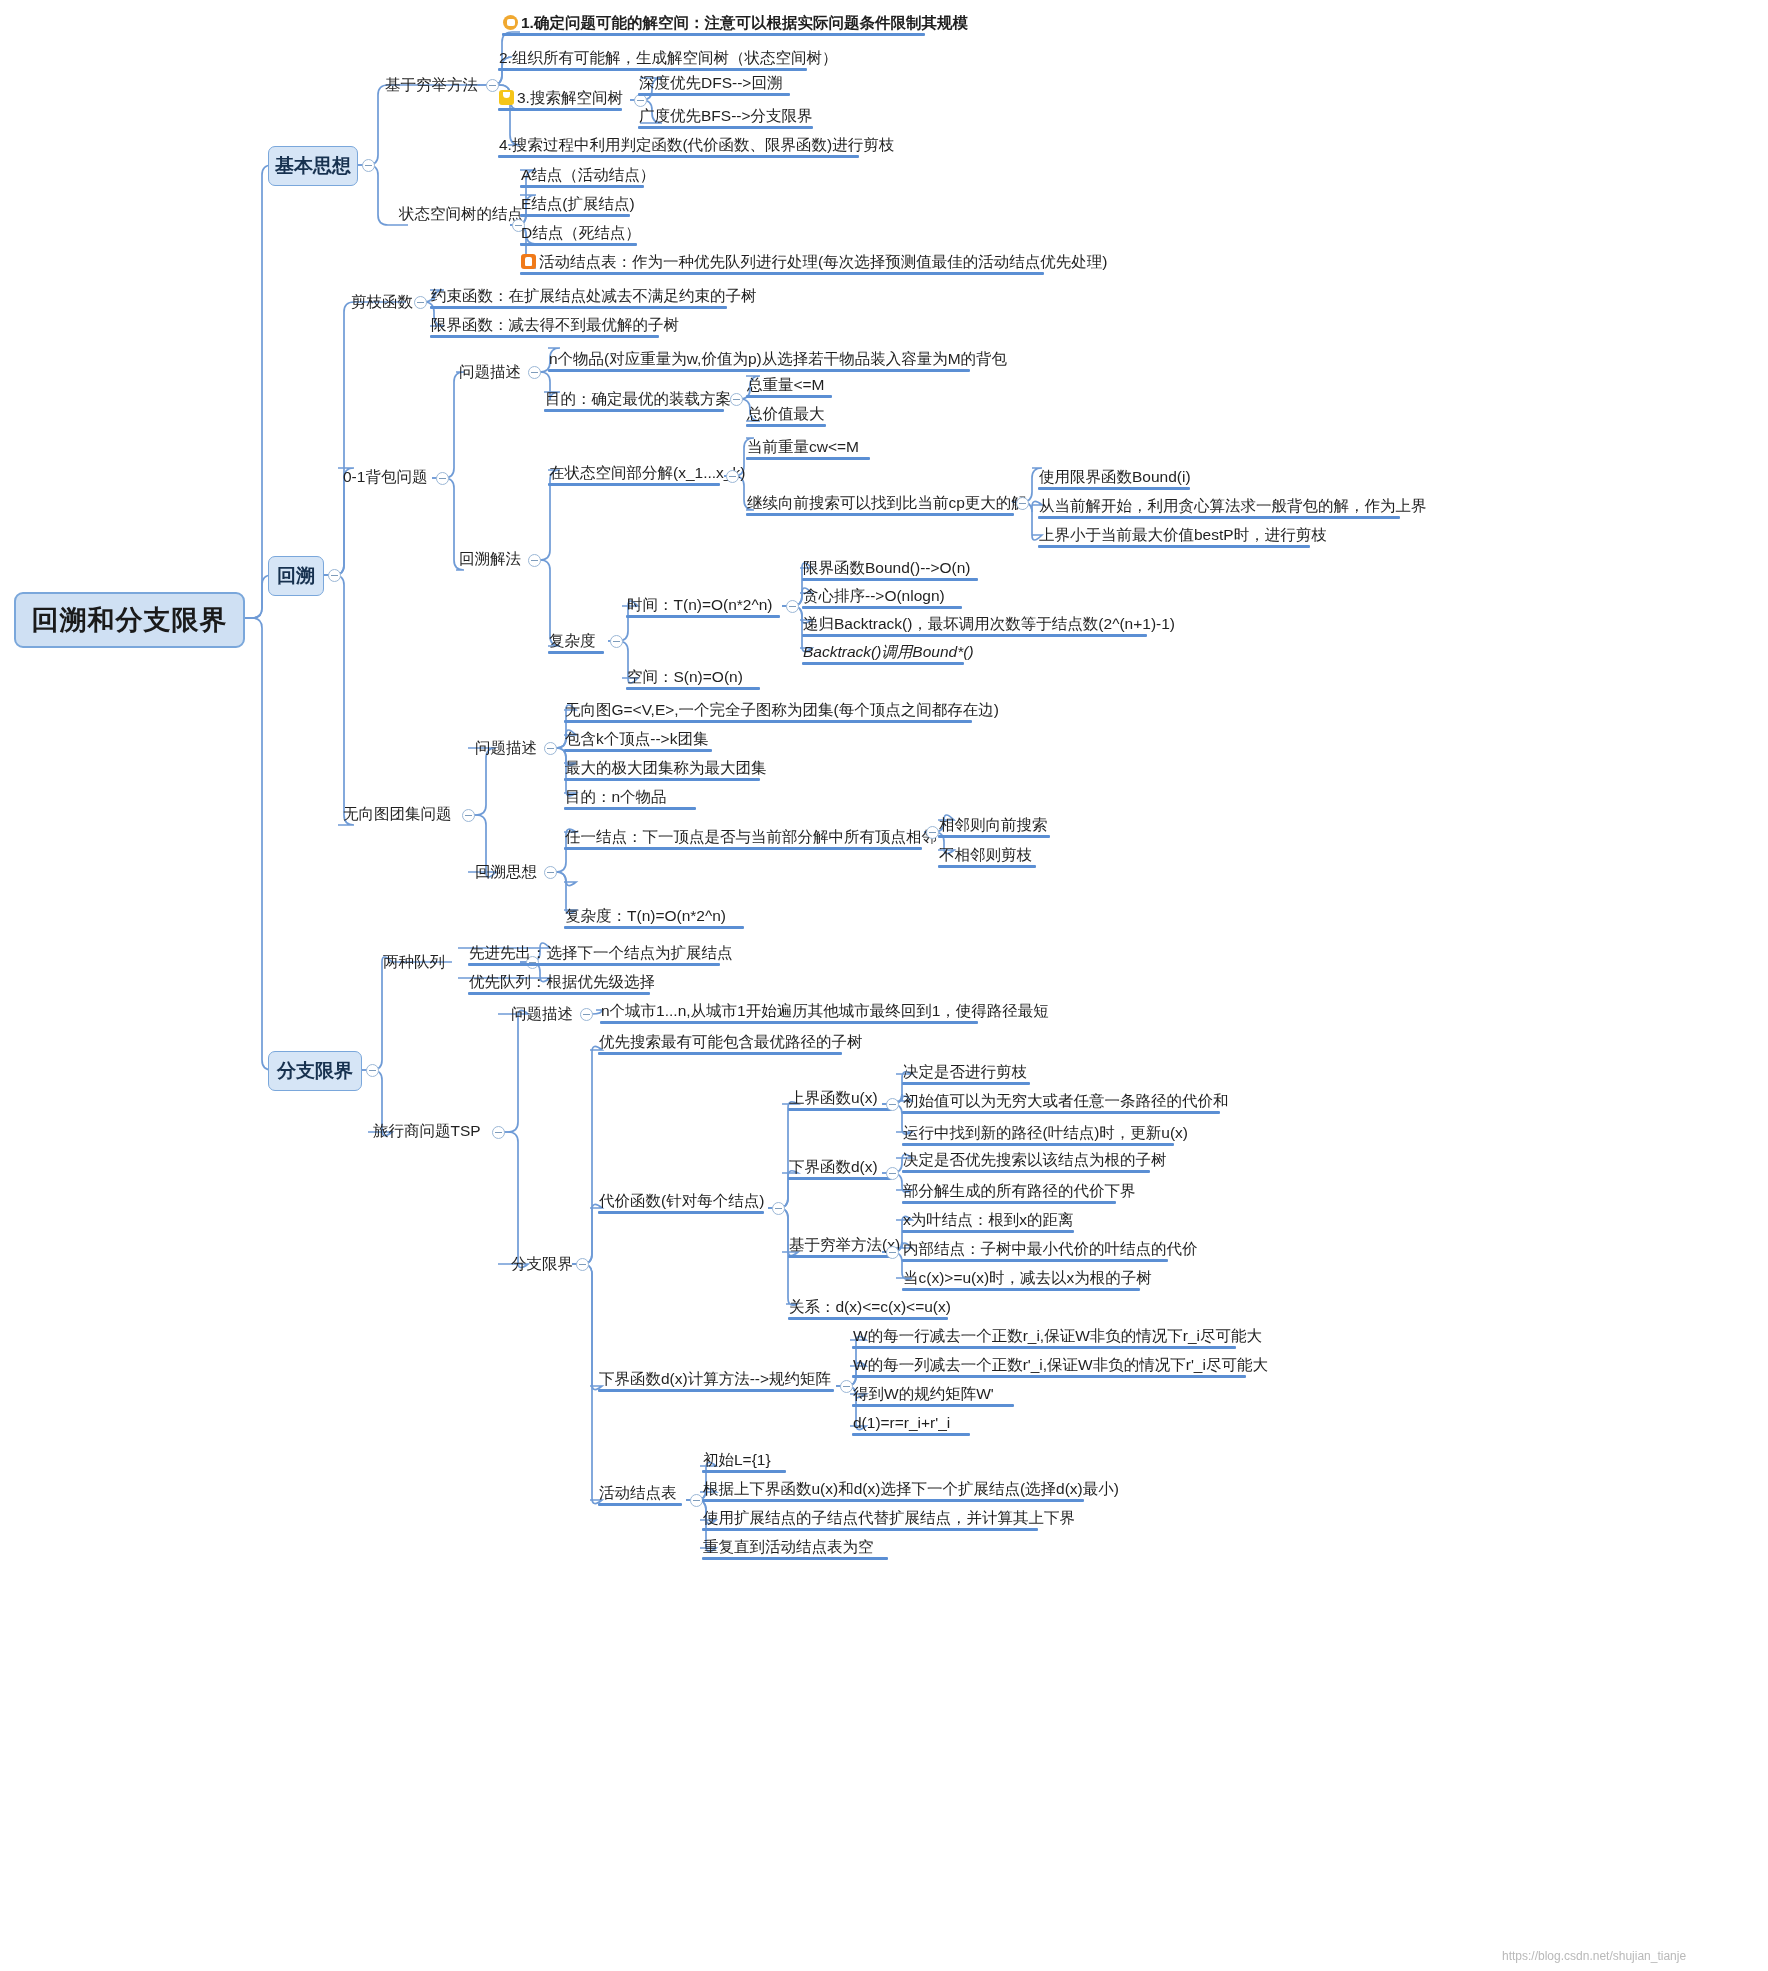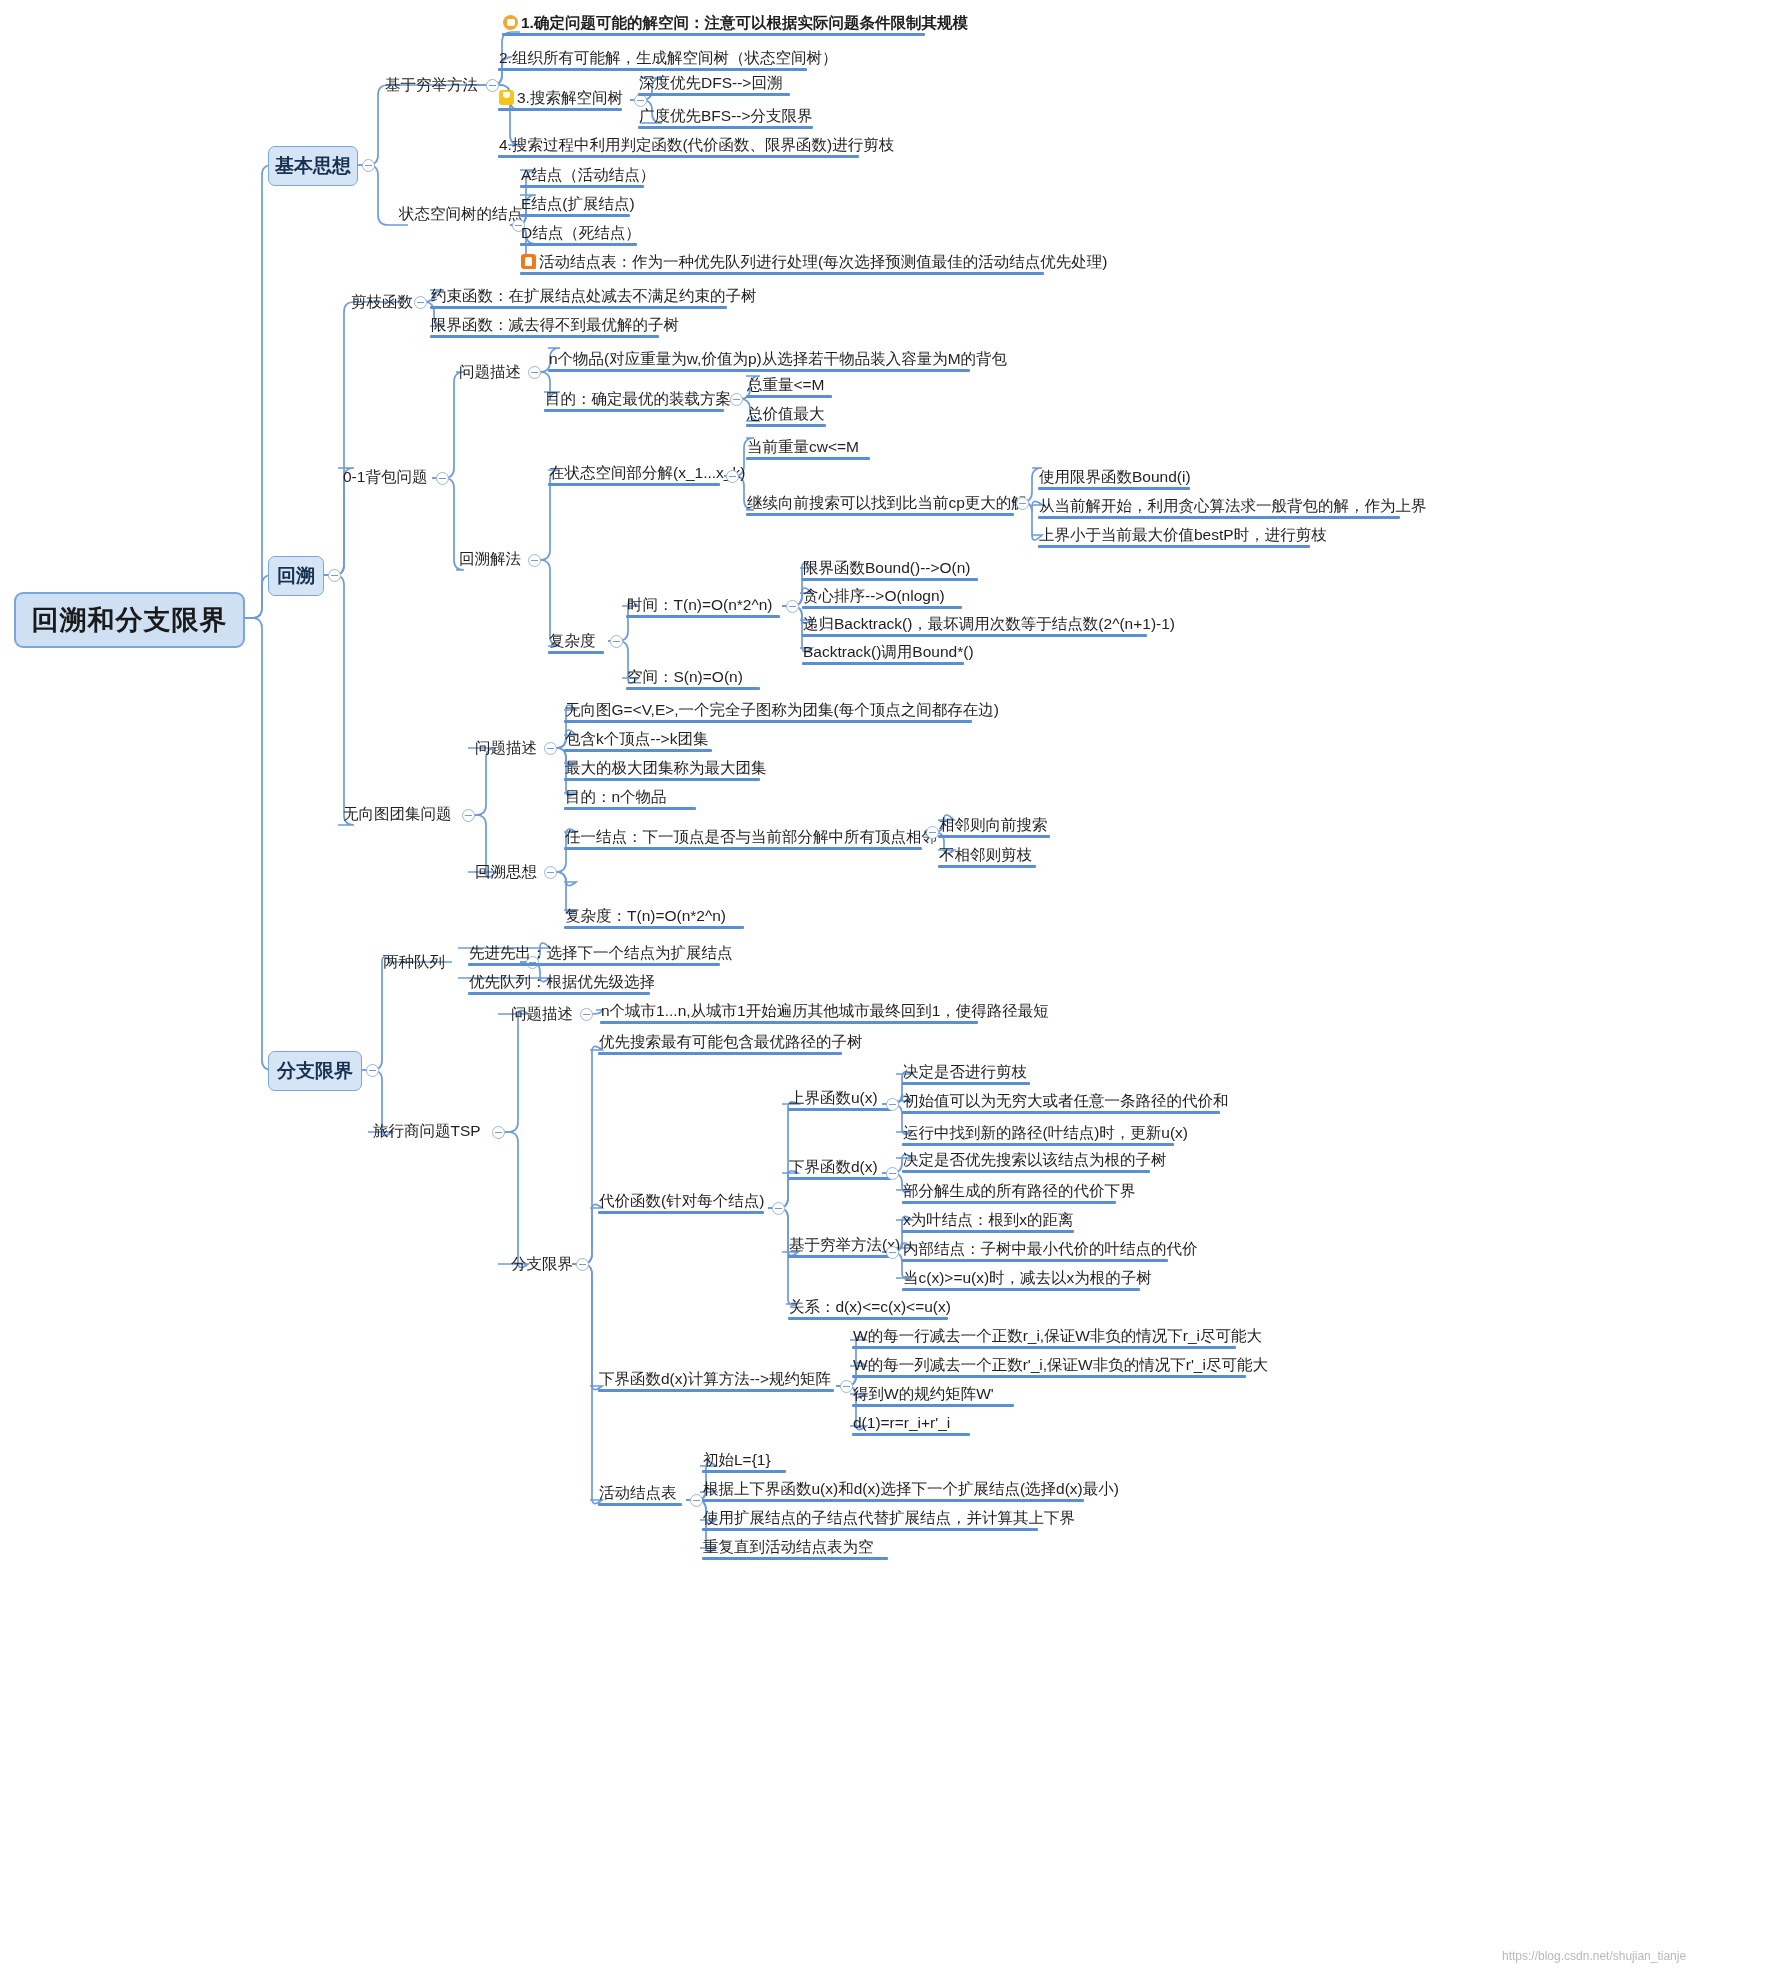--- a/index.html
+++ b/index.html
@@ -400,21 +400,21 @@
     <span class="bar" style="width:176px;"></span>
   </div>
   <div class="node" style="left:800px;top:585px;">
     <span>贪心排序--&gt;O(nlogn)</span>
     <span class="bar" style="width:160px;"></span>
   </div>
   <div class="node" style="left:800px;top:613px;">
     <span>递归Backtrack()，最坏调用次数等于结点数(2^(n+1)-1)</span>
     <span class="bar" style="width:345px;"></span>
   </div>
-  <div class="node" style="left:800px;top:641px;">
+  <div class="node" style="left:800px;top:641px;font-style:italic;">
     <span>Backtrack()调用Bound*()</span>
     <span class="bar" style="width:162px;"></span>
   </div>
 
   <div class="node" style="left:624px;top:666px;">
     <span>空间：S(n)=O(n)</span>
     <span class="bar" style="width:134px;"></span>
   </div>
 
   <div class="node nobar" style="left:340px;top:803px;">

